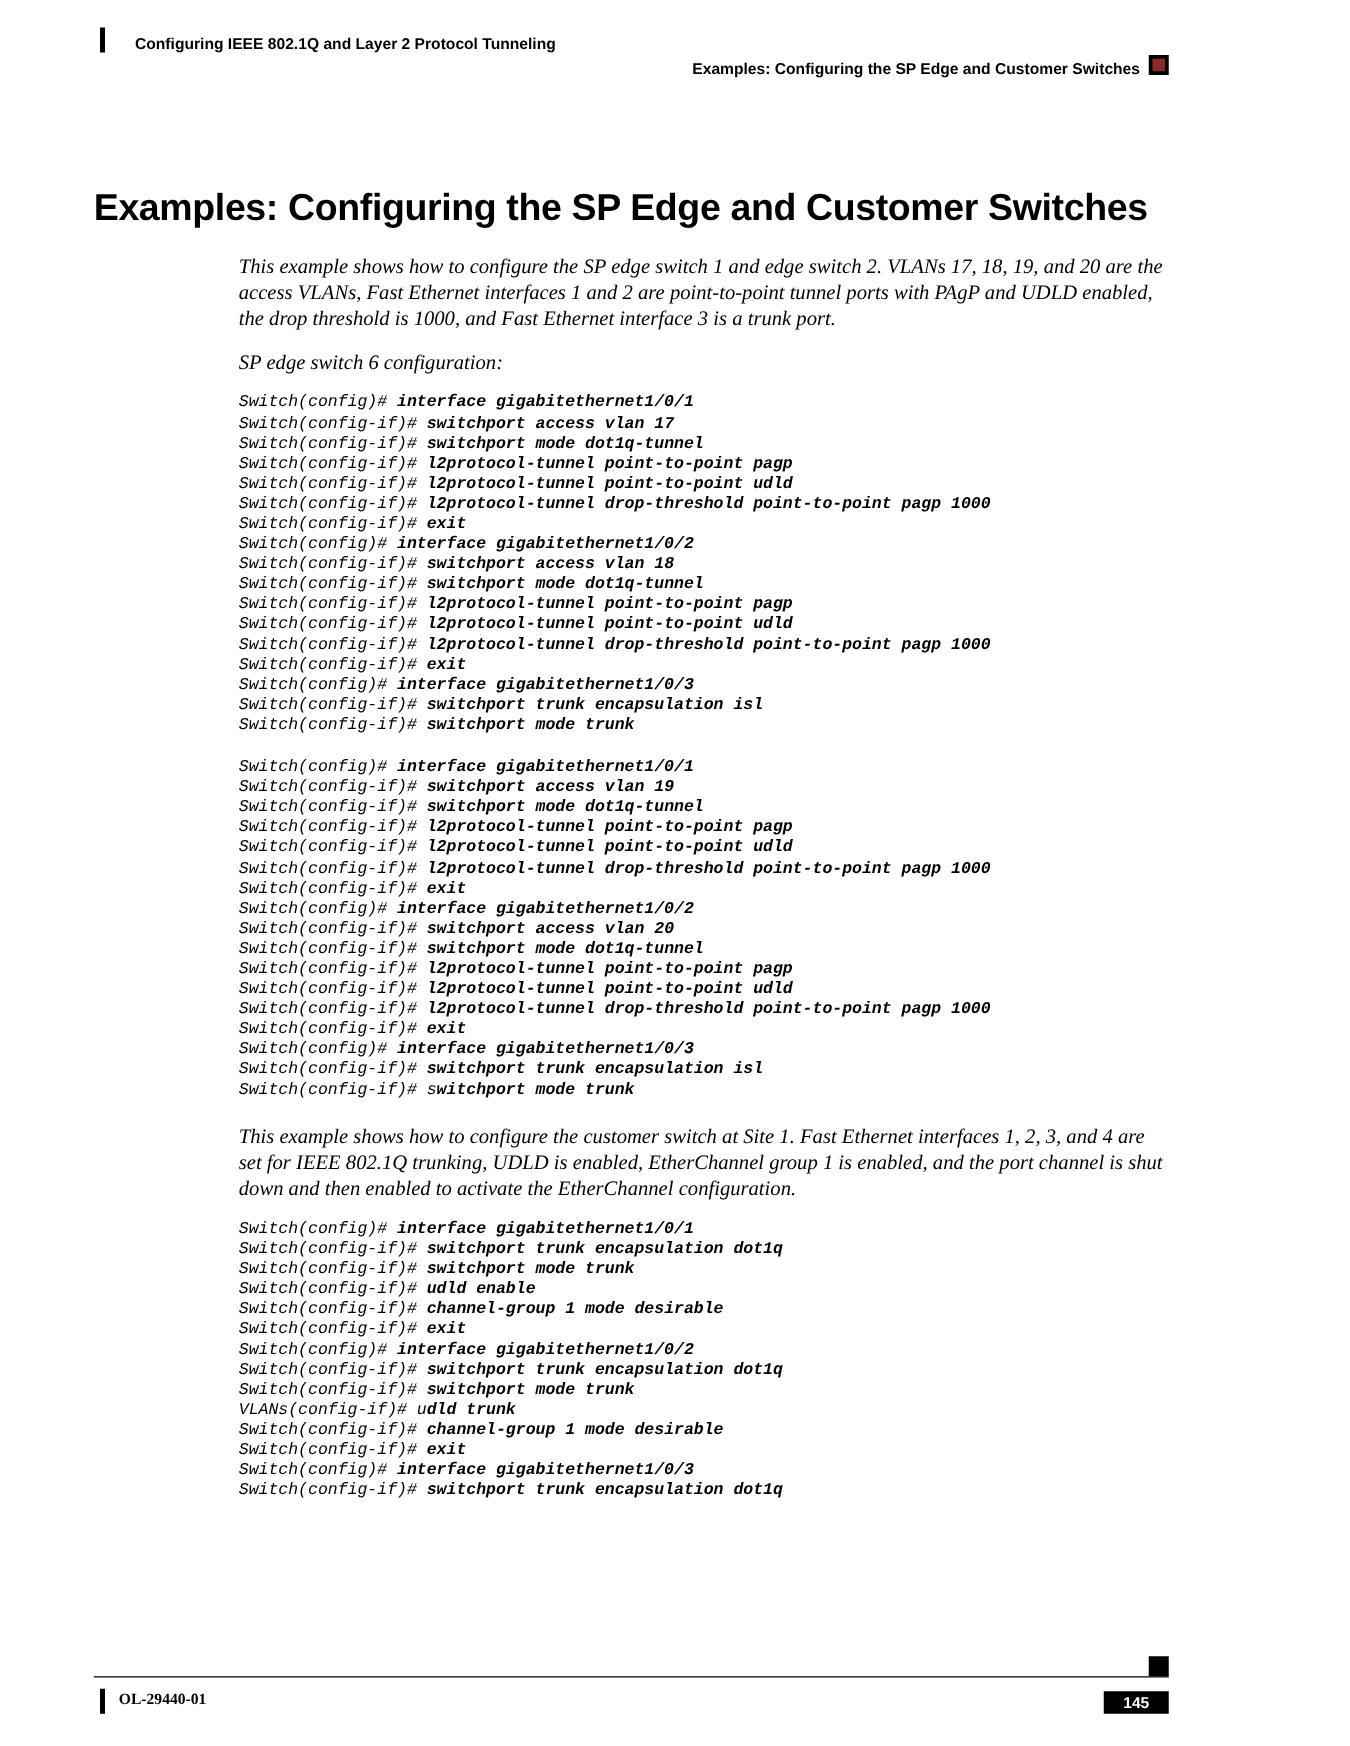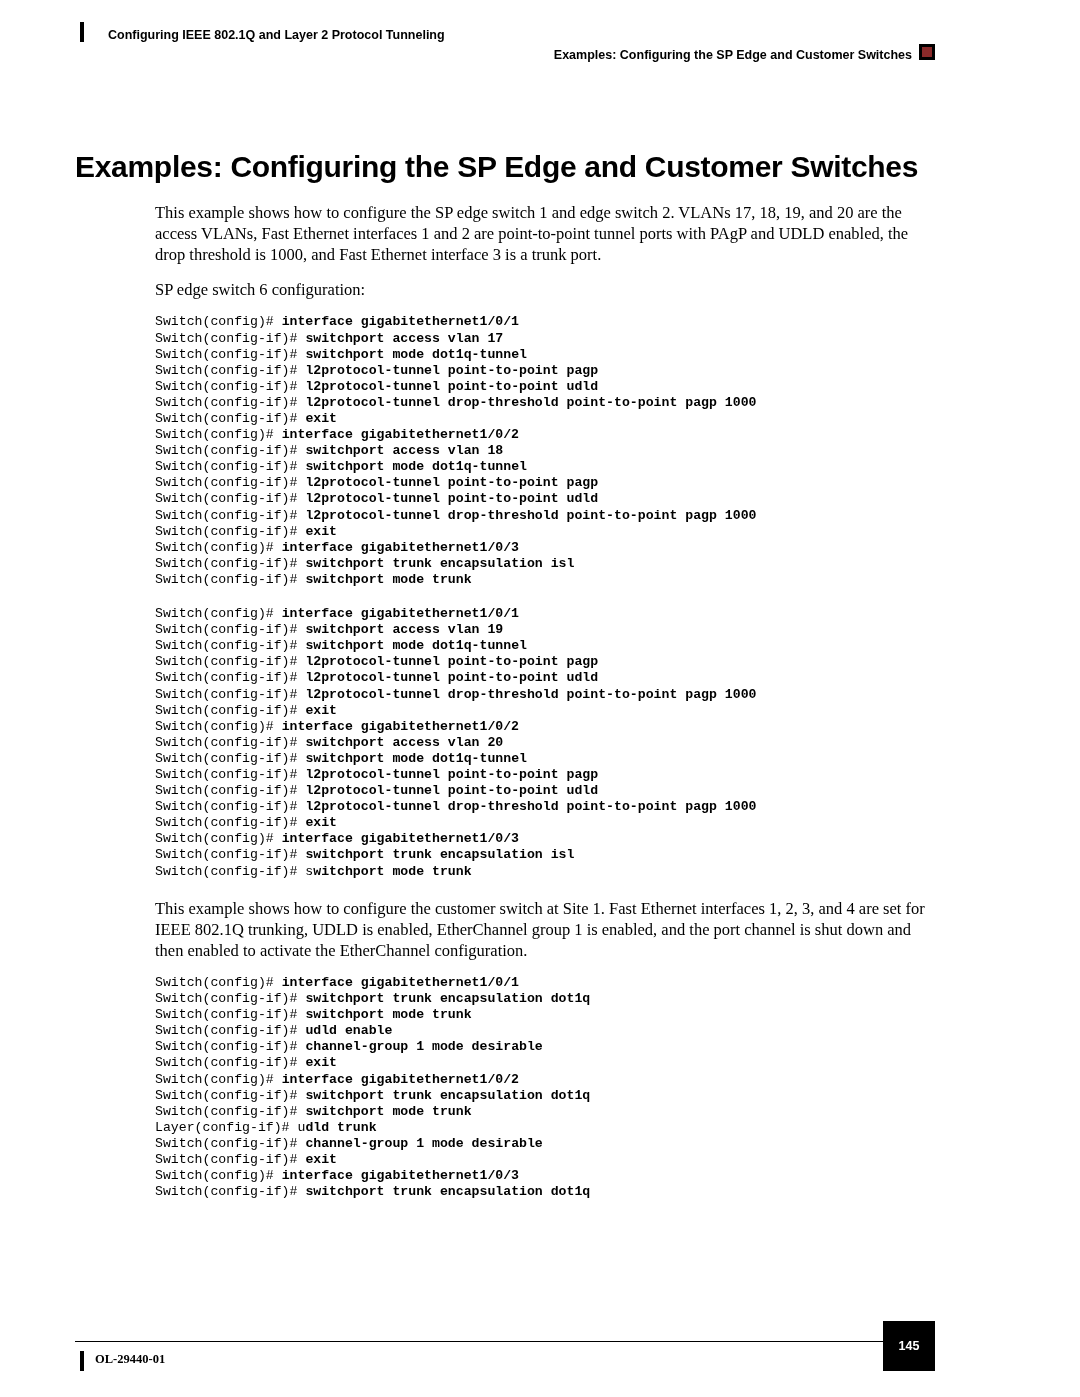--- a/index.html
+++ b/index.html
@@ -62,22 +62,23 @@
   
   h1.section-title {
     font-family: Arial, Helvetica, sans-serif;
     font-weight: bold;
     font-size: 30px;
     margin: 130px 0 18px 0;
     letter-spacing: -0.3px;
   }
   
   .content {
-    margin-left: 80px; 
+    margin-left: 116px; 
     margin-right: 0;
+    font-style: italic;
   }
   p.body {
     font-size: 16.5px;
     line-height: 1.28;
     margin: 0 0 14px 0;
   }
   p.lead {
     margin-top: 0;
   }
   
@@ -133,21 +134,21 @@
   }
   .pagenum-badge {
     position: absolute;
     right: 72px;
     bottom: 26px;
     background: #000;
     color: #fff;
     font-family: Arial, Helvetica, sans-serif;
     font-weight: bold;
     font-size: 12.5px;
-    padding: 18px 10px;
+    padding: 2px 10px;
     min-width: 32px;
     text-align: center;
   }
 </style>
 </head>
 <body>
 
 <div class="page">
 
   <div class="runhead-left-bar"></div>
@@ -205,21 +206,21 @@
 
     <pre class="cli" id="cli-customer"><span class="p">Switch(config)# </span><span class="c">interface gigabitethernet1/0/1</span>
 <span class="p">Switch(config-if)# </span><span class="c">switchport trunk encapsulation dot1q</span>
 <span class="p">Switch(config-if)# </span><span class="c">switchport mode trunk</span>
 <span class="p">Switch(config-if)# </span><span class="c">udld enable</span>
 <span class="p">Switch(config-if)# </span><span class="c">channel-group 1 mode desirable</span>
 <span class="p">Switch(config-if)# </span><span class="c">exit</span>
 <span class="p">Switch(config)# </span><span class="c">interface gigabitethernet1/0/2</span>
 <span class="p">Switch(config-if)# </span><span class="c">switchport trunk encapsulation dot1q</span>
 <span class="p">Switch(config-if)# </span><span class="c">switchport mode trunk</span>
-<span class="p">Layer(config-if)# u</span><span class="c">dld trunk</span>
+<span class="p">VLANs(config-if)# u</span><span class="c">dld trunk</span>
 <span class="p">Switch(config-if)# </span><span class="c">channel-group 1 mode desirable</span>
 <span class="p">Switch(config-if)# </span><span class="c">exit</span>
 <span class="p">Switch(config)# </span><span class="c">interface gigabitethernet1/0/3</span>
 <span class="p">Switch(config-if)# </span><span class="c">switchport trunk encapsulation dot1q</span></pre>
 
   </div>
 
   <div class="footer-right-square"></div>
   <div class="footer-line"></div>
 

